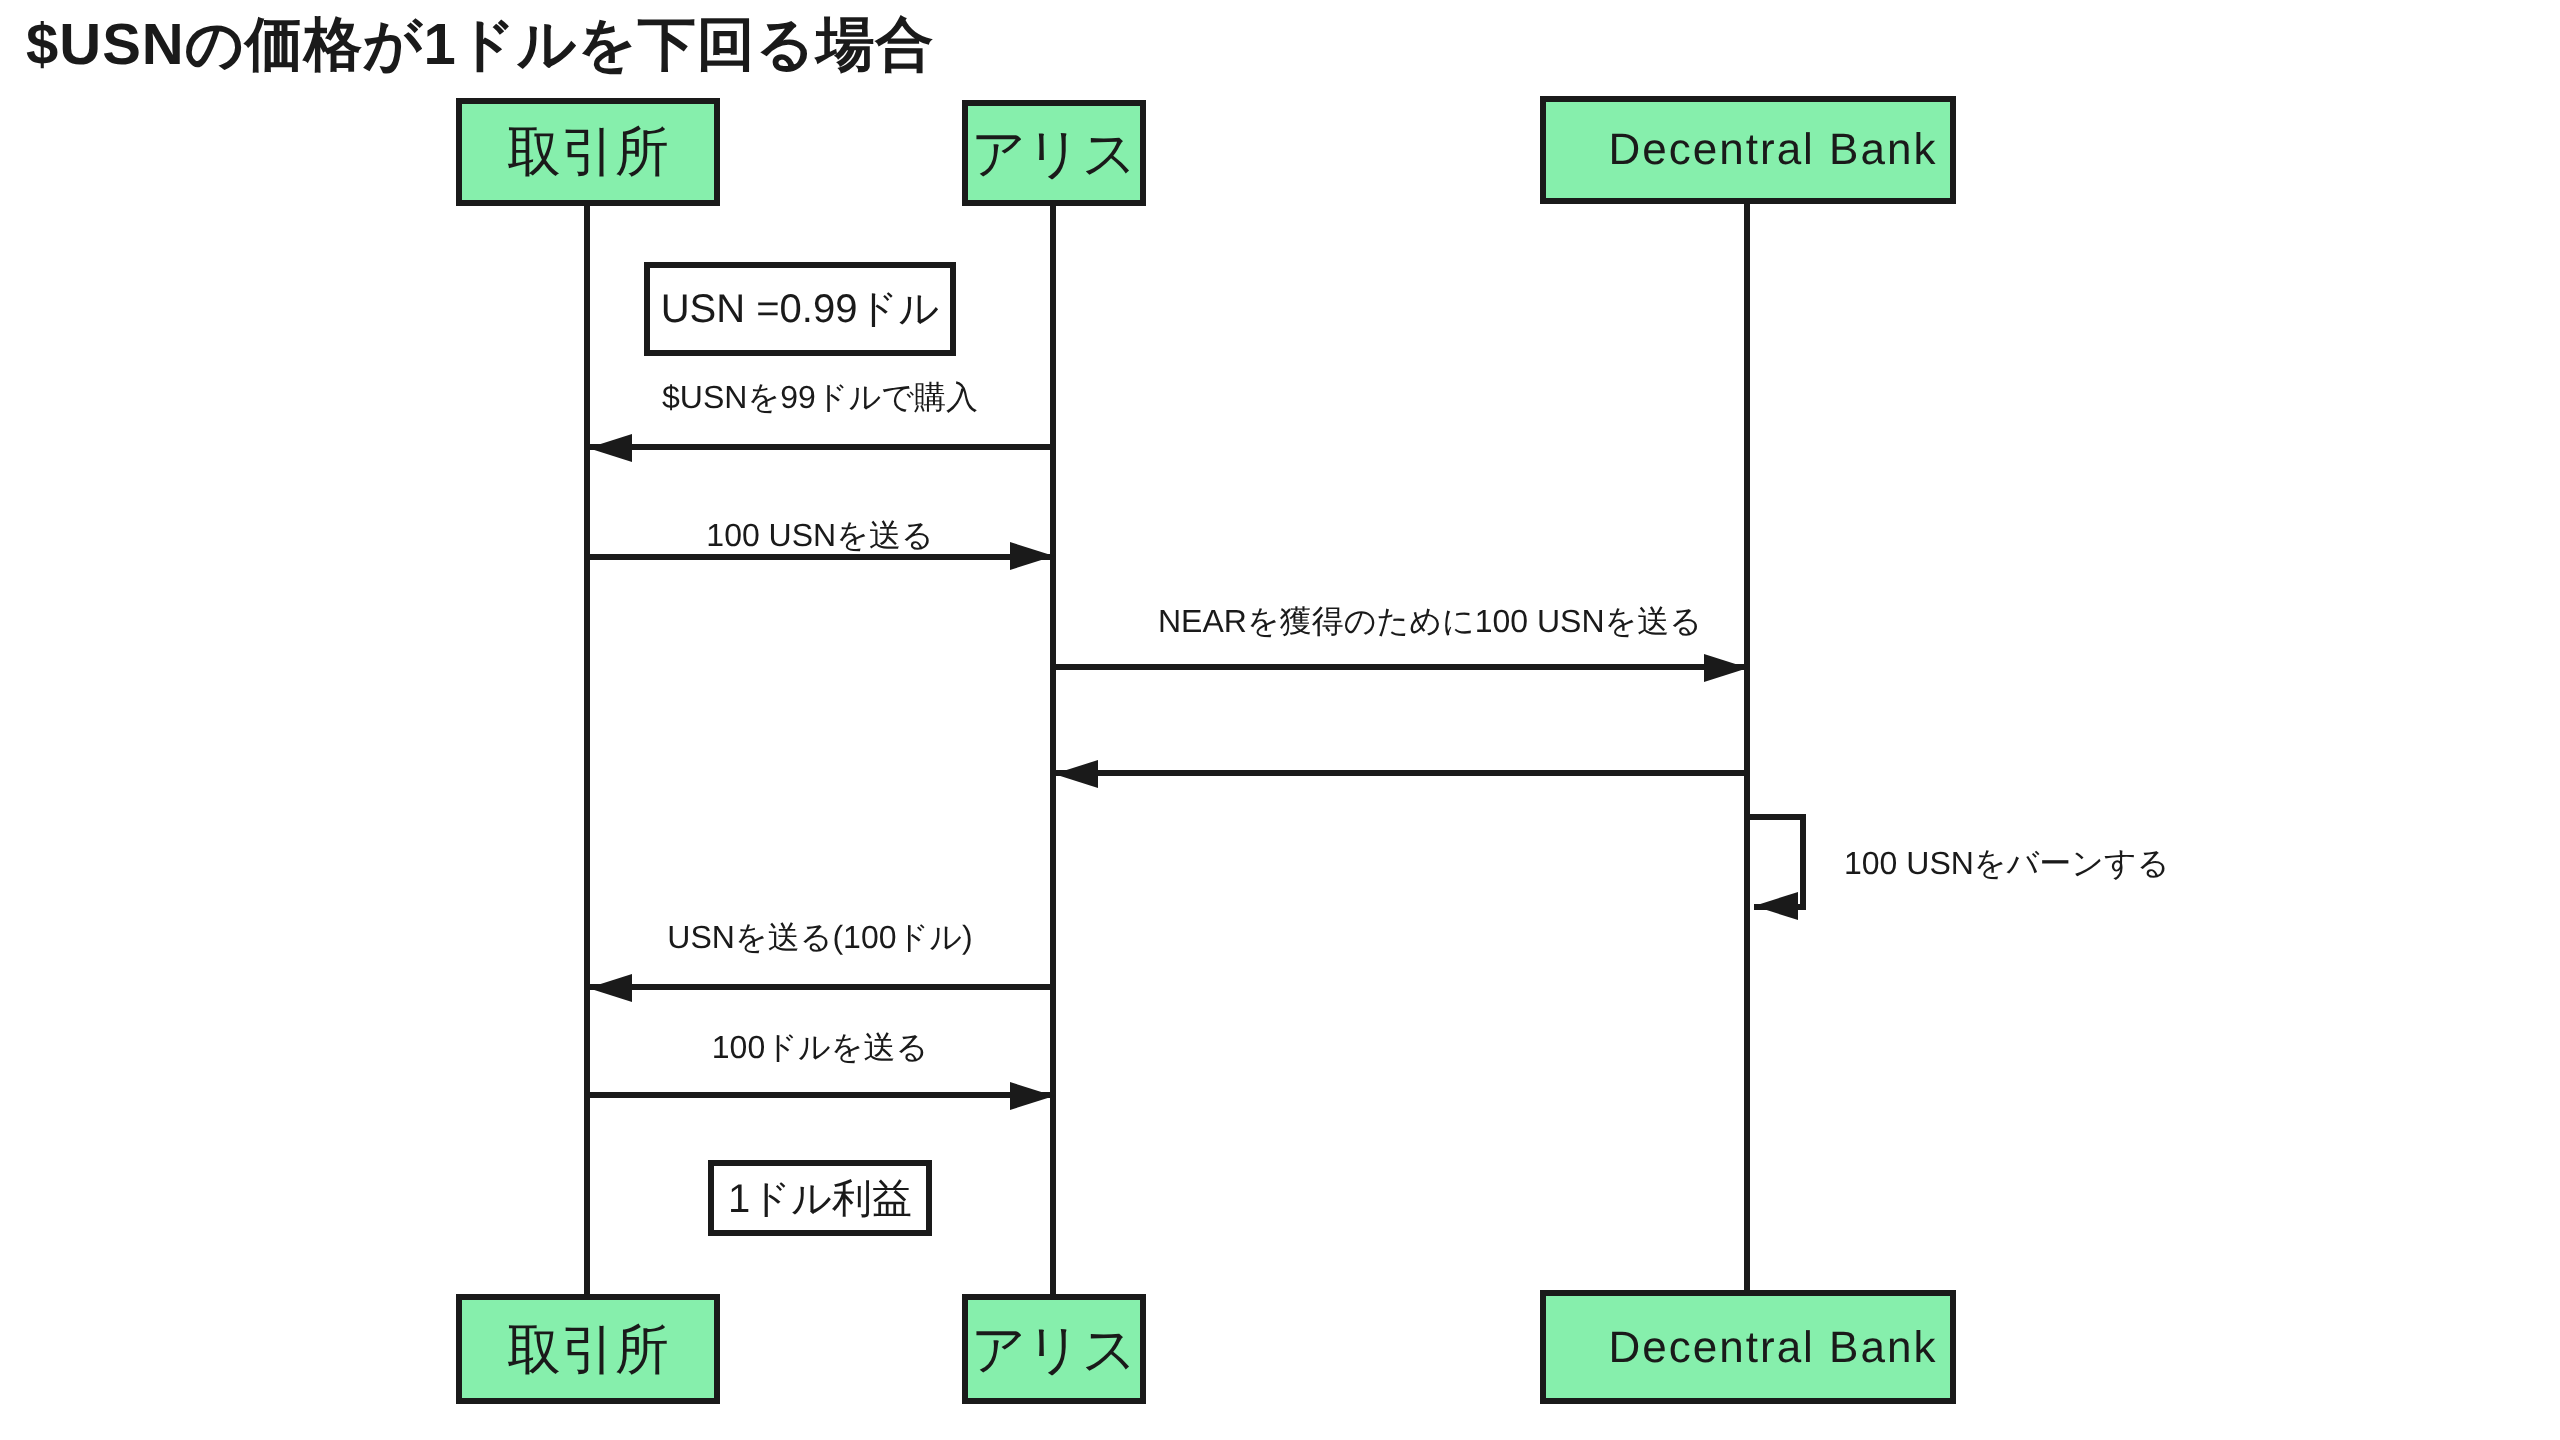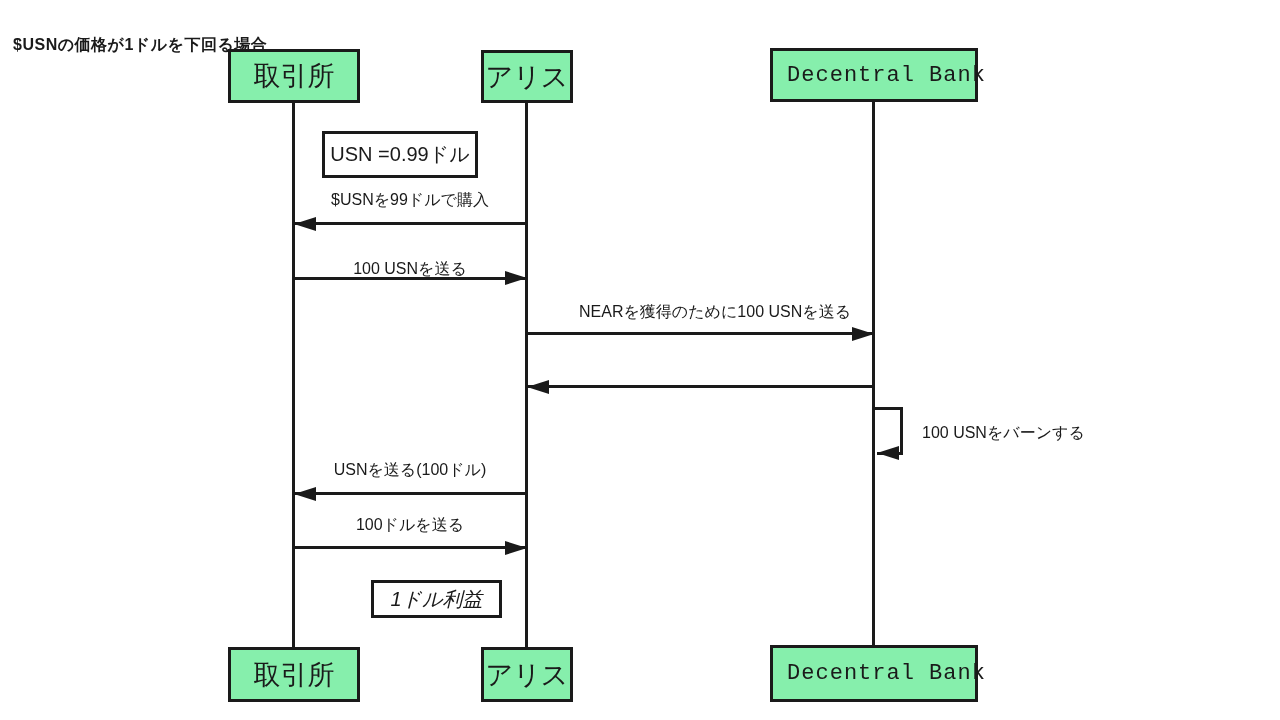--- a/index.html
+++ b/index.html
@@ -13,40 +13,39 @@
     height: 720px;
     background: #ffffff;
     font-family: "Liberation Sans", "DejaVu Sans", sans-serif;
     color: #1a1a1a;
     overflow: hidden;
   }
   .title {
     position: absolute;
     left: 13px;
     top: 3px;
-    font-size: 16px;
+    font-size: 29px;
     font-weight: bold;
     letter-spacing: 0.5px;
     white-space: nowrap;
-    margin-top: 32px;
   }
   .actor {
     position: absolute;
     box-sizing: border-box;
     border: 3px solid #1a1a1a;
     background: #86efac;
     display: flex;
     align-items: center;
     justify-content: center;
     font-size: 27px;
     white-space: nowrap;
     z-index: 3;
   }
   .actor.mono {
-    font-family: Liberation Mono, monospace;
+    font-family: Liberation Sans, sans-serif;
     font-size: 22px;
     letter-spacing: 1px;
     padding-left: 25px;
   }
   .lifeline {
     position: absolute;
     width: 3px;
     background: #1a1a1a;
     z-index: 1;
   }
@@ -144,21 +143,21 @@
   <div class="msg-label left-anchor" style="left:922px; top:420px;">100 USNをバーンする</div>
 
   <div class="msg-label" style="left:410px; top:457px;">USNを送る(100ドル)</div>
   <div class="msg-line" style="left:294px; top:492px; width:233px;"></div>
   <div class="arr left" style="left:294px; top:487px;"></div>
 
   <div class="msg-label" style="left:410px; top:512px;">100ドルを送る</div>
   <div class="msg-line" style="left:294px; top:546px; width:233px;"></div>
   <div class="arr right" style="left:505px; top:541px;"></div>
 
-  <div class="note" style="left:371px; top:580px; width:131px; height:38px;font-style:italic;">
+  <div class="note" style="left:354px; top:580px; width:112px; height:38px;">
     <span>1ドル利益</span>
   </div>
 
   <div class="actor" style="left:228px; top:647px; width:132px; height:55px;">
     <span>取引所</span>
   </div>
   <div class="actor" style="left:481px; top:647px; width:92px; height:55px;">
     <span>アリス</span>
   </div>
   <div class="actor mono" style="left:770px; top:645px; width:208px; height:57px;">

